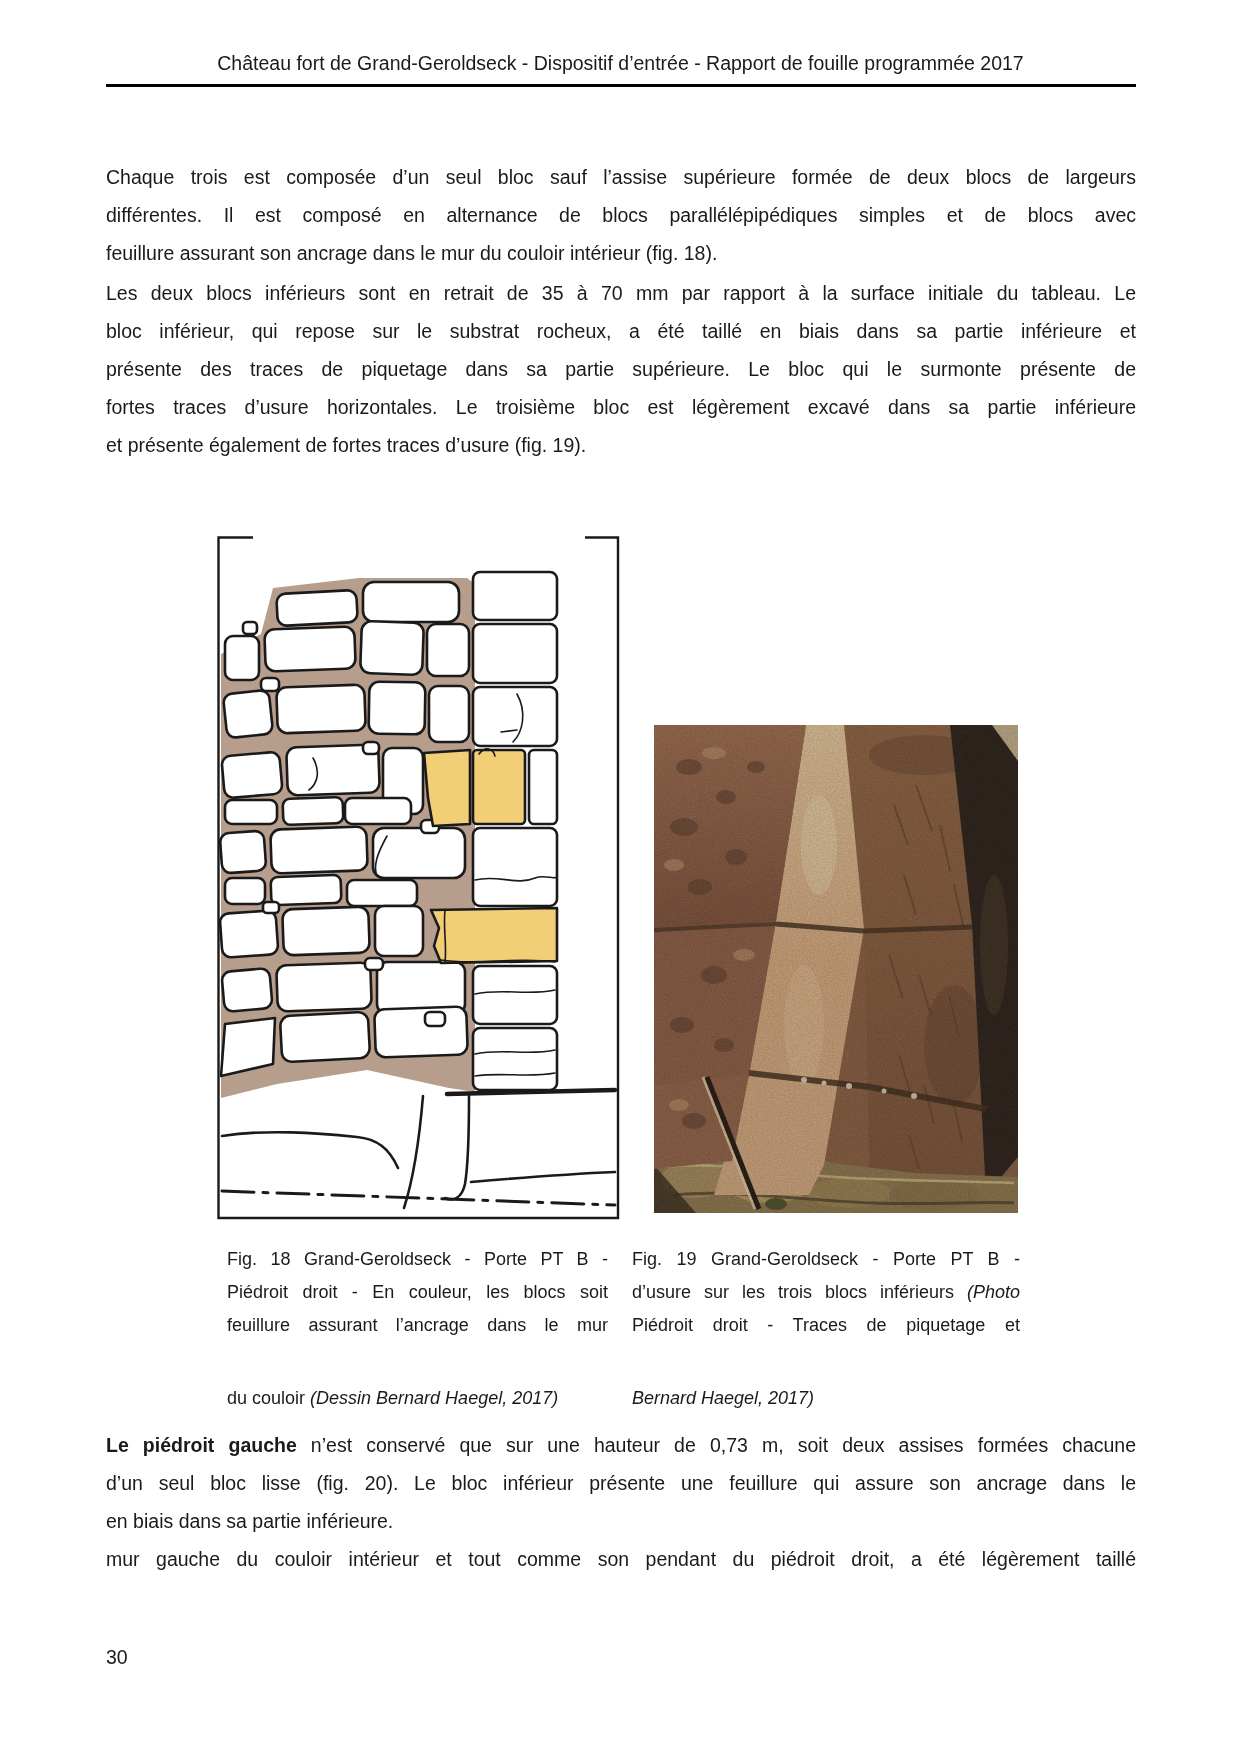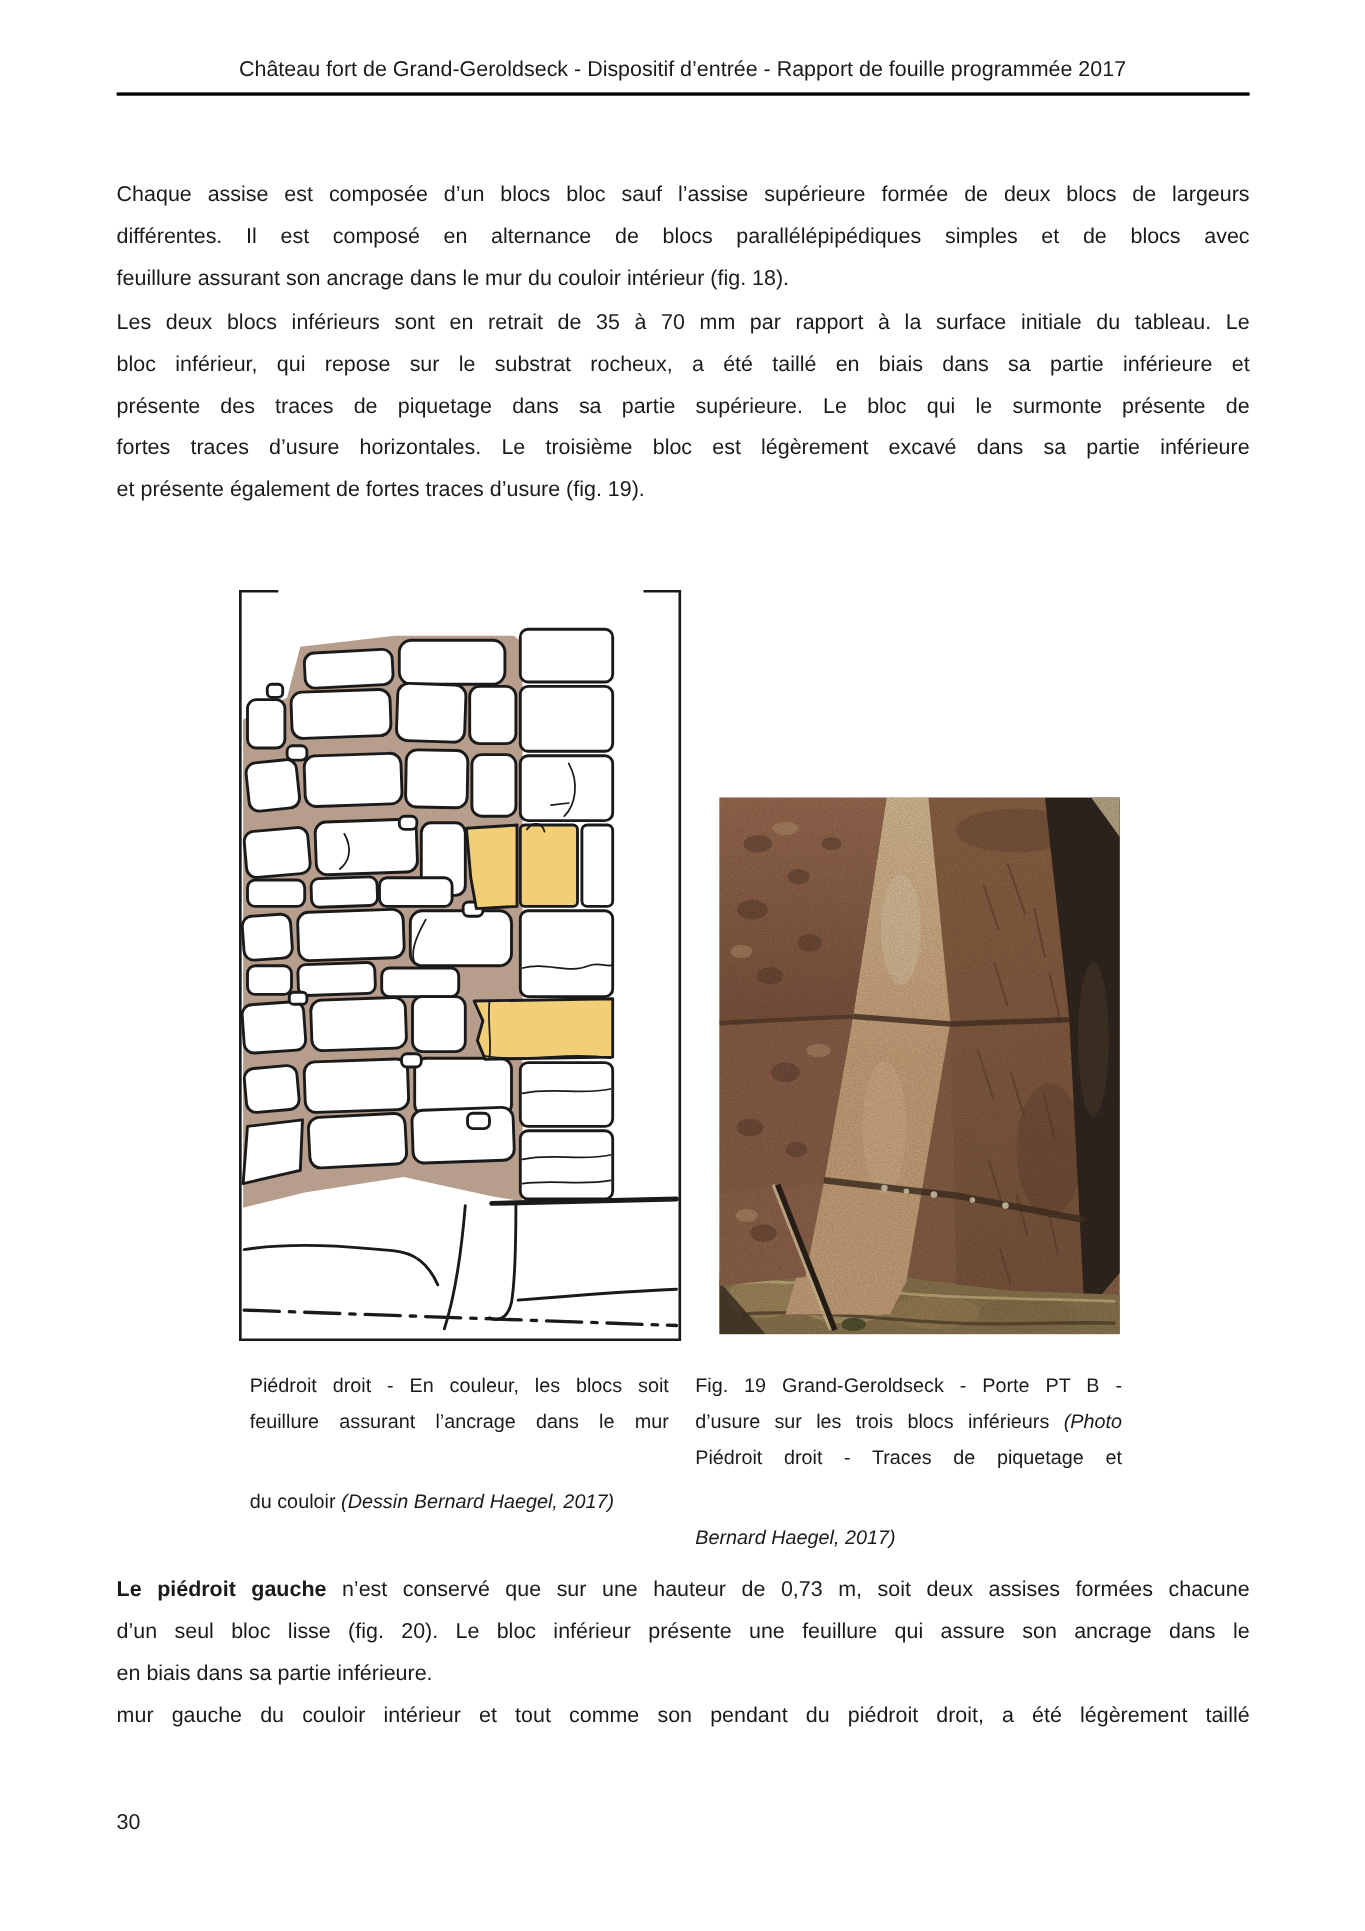--- a/index.html
+++ b/index.html
@@ -23,21 +23,21 @@
 </style>
 </head>
 <body>
 
 <div class="page">
 
   <div class="abs header-title">Château fort de Grand-Geroldseck - Dispositif d’entrée - Rapport de fouille programmée 2017</div>
   <div class="abs header-rule"></div>
 
   <div class="abs para" style="top:158px;">
-    <div class="line">Chaque assise est composée d’un blocs bloc sauf l’assise supérieure formée de deux blocs de largeurs</div>
+    <div class="line">Chaque trois est composée d’un seul bloc sauf l’assise supérieure formée de deux blocs de largeurs</div>
     <div class="line">différentes. Il est composé en alternance de blocs parallélépipédiques simples et de blocs avec</div>
     <div class="line last">feuillure assurant son ancrage dans le mur du couloir intérieur (fig. 18).</div>
   </div>
 
   <div class="abs para" style="top:274px;">
     <div class="line">Les deux blocs inférieurs sont en retrait de 35 à 70 mm par rapport à la surface initiale du tableau. Le</div>
     <div class="line">bloc inférieur, qui repose sur le substrat rocheux, a été taillé en biais dans sa partie inférieure et</div>
     <div class="line">présente des traces de piquetage dans sa partie supérieure. Le bloc qui le surmonte présente de</div>
     <div class="line">fortes traces d’usure horizontales. Le troisième bloc est légèrement excavé dans sa partie inférieure</div>
     <div class="line last">et présente également de fortes traces d’usure (fig. 19).</div>
@@ -233,20 +233,21 @@
 
       <path d="M49,352 L101,484" stroke="#ecd3a4" stroke-width="3" opacity="0.85" fill="none"></path>
       <path d="M53,352 L105,484" stroke="#1c0f07" stroke-width="5" fill="none"></path>
 
       <rect width="364" height="488" filter="url(#grainD)" opacity="0.4"></rect>
       <rect width="364" height="488" filter="url(#grainL)" opacity="0.22"></rect>
     </svg>
   </figure>
 
   <div class="abs cap" style="left:227px;top:1243px;width:381px;">
+    <div class="line"><span>Fig. 18 Grand-Geroldseck - Porte PT B -</span><i></i></div>
     <div class="line"><span>Piédroit droit - En couleur, les blocs soit</span><i></i></div>
     <div class="line"><span>feuillure assurant l’ancrage dans le mur</span><i></i></div>
     <div class="line last"><span>du couloir </span><i>(Dessin Bernard Haegel, 2017)</i></div>
   </div>
 
   <div class="abs cap" style="left:632px;top:1243px;width:388px;">
     <div class="line"><span>Fig. 19 Grand-Geroldseck - Porte PT B -</span><i></i></div>
     <div class="line"><span>d’usure sur les trois blocs inférieurs </span><i>(Photo</i></div>
     <div class="line"><span>Piédroit droit - Traces de piquetage et</span><i></i></div>
     <div class="line last"><span></span><i>Bernard Haegel, 2017)</i></div>

